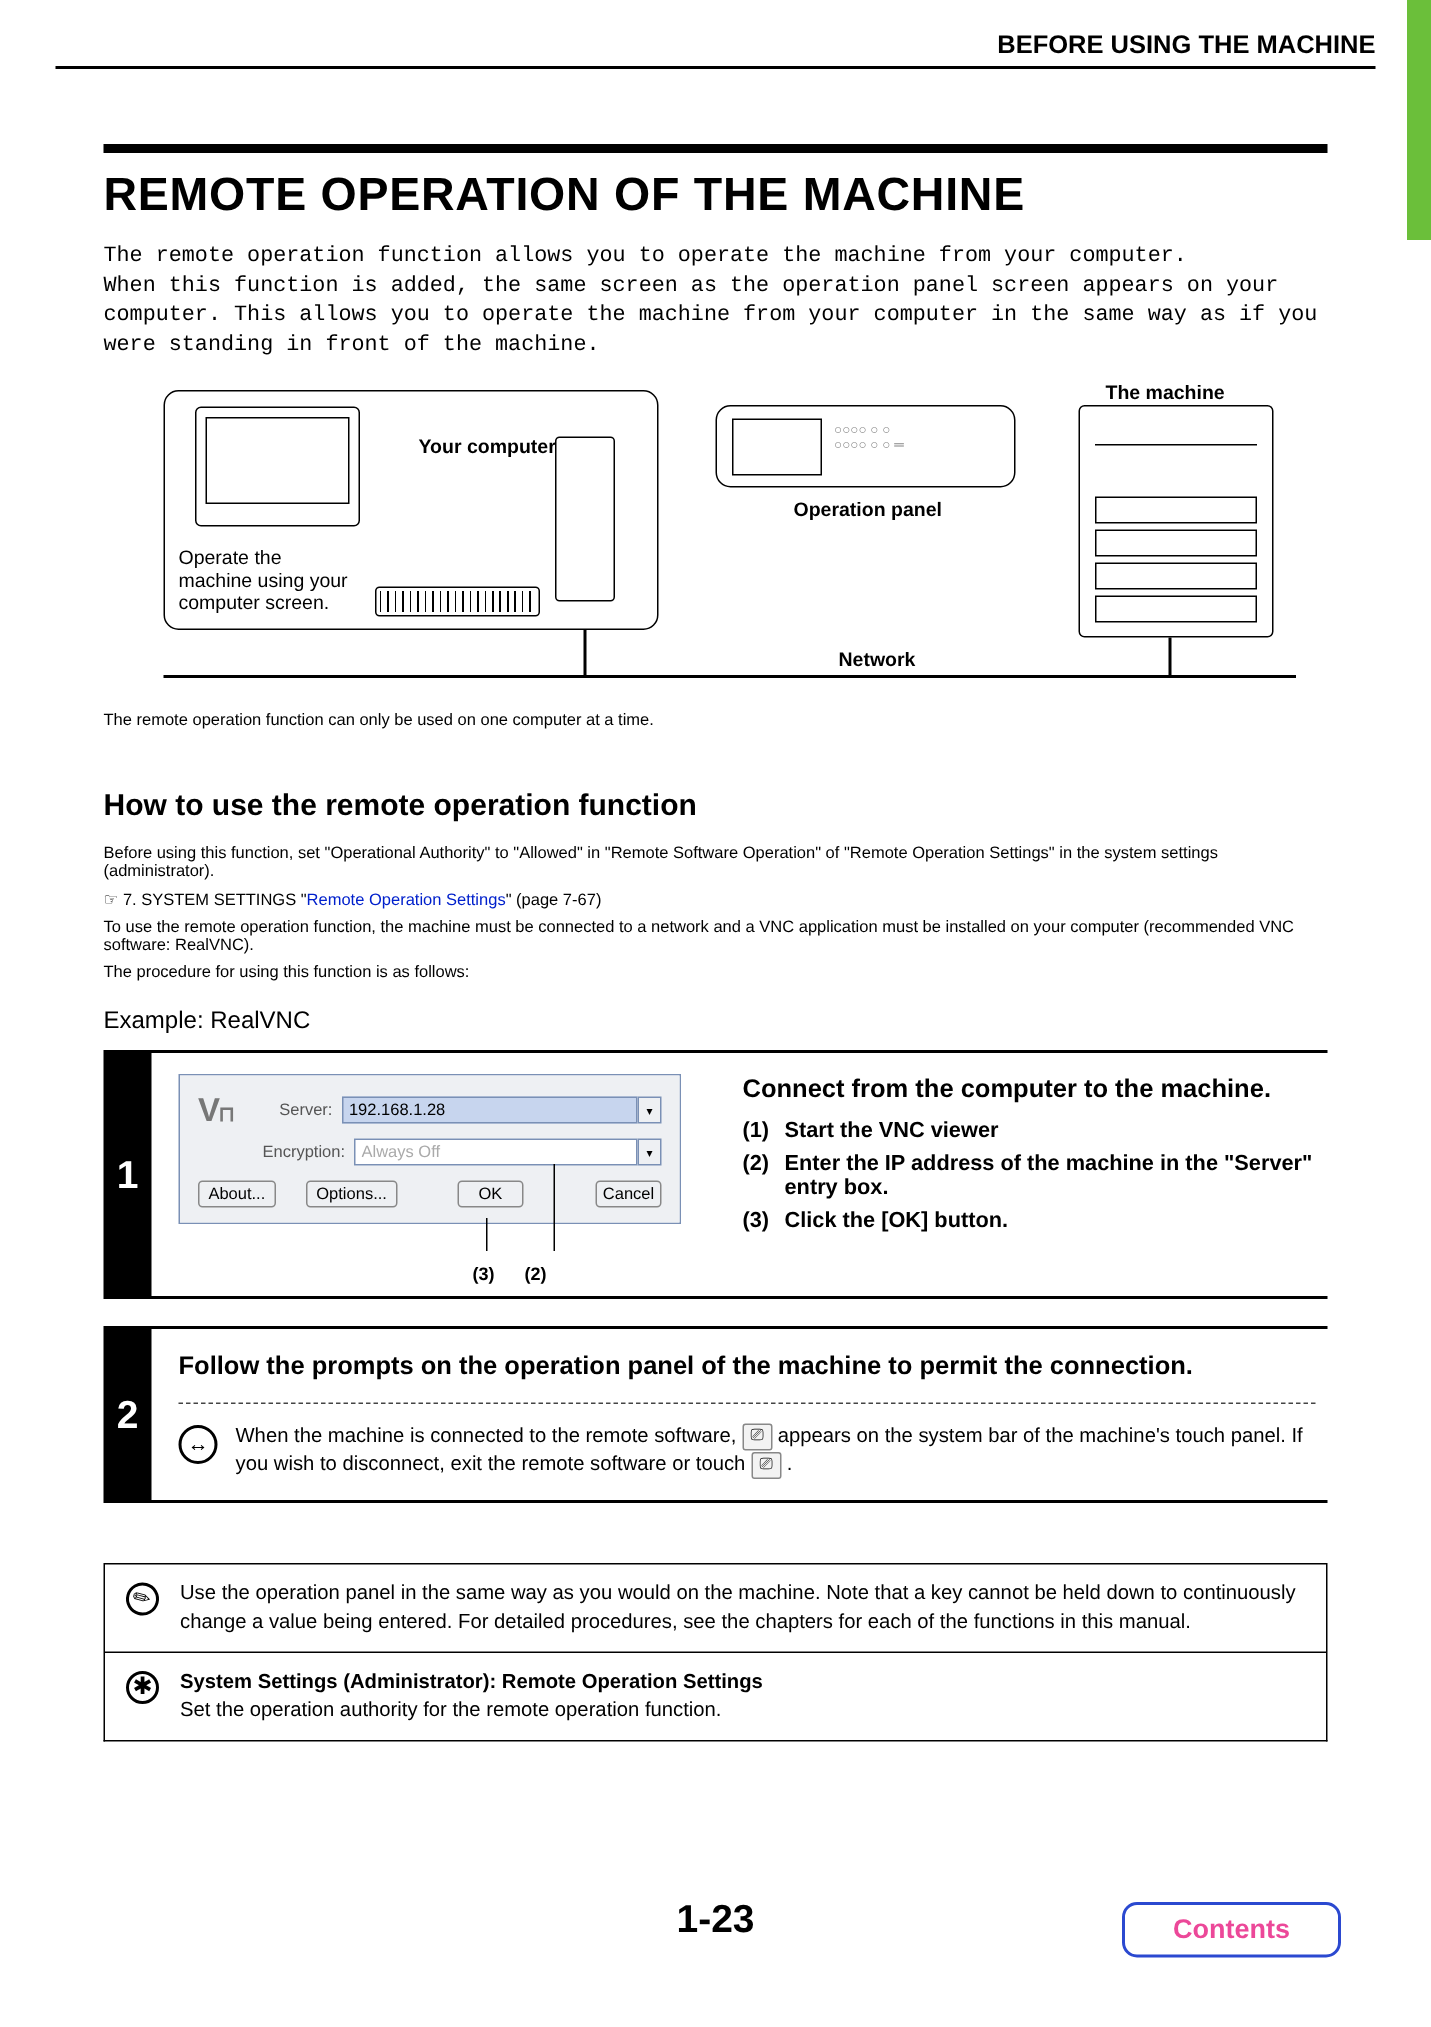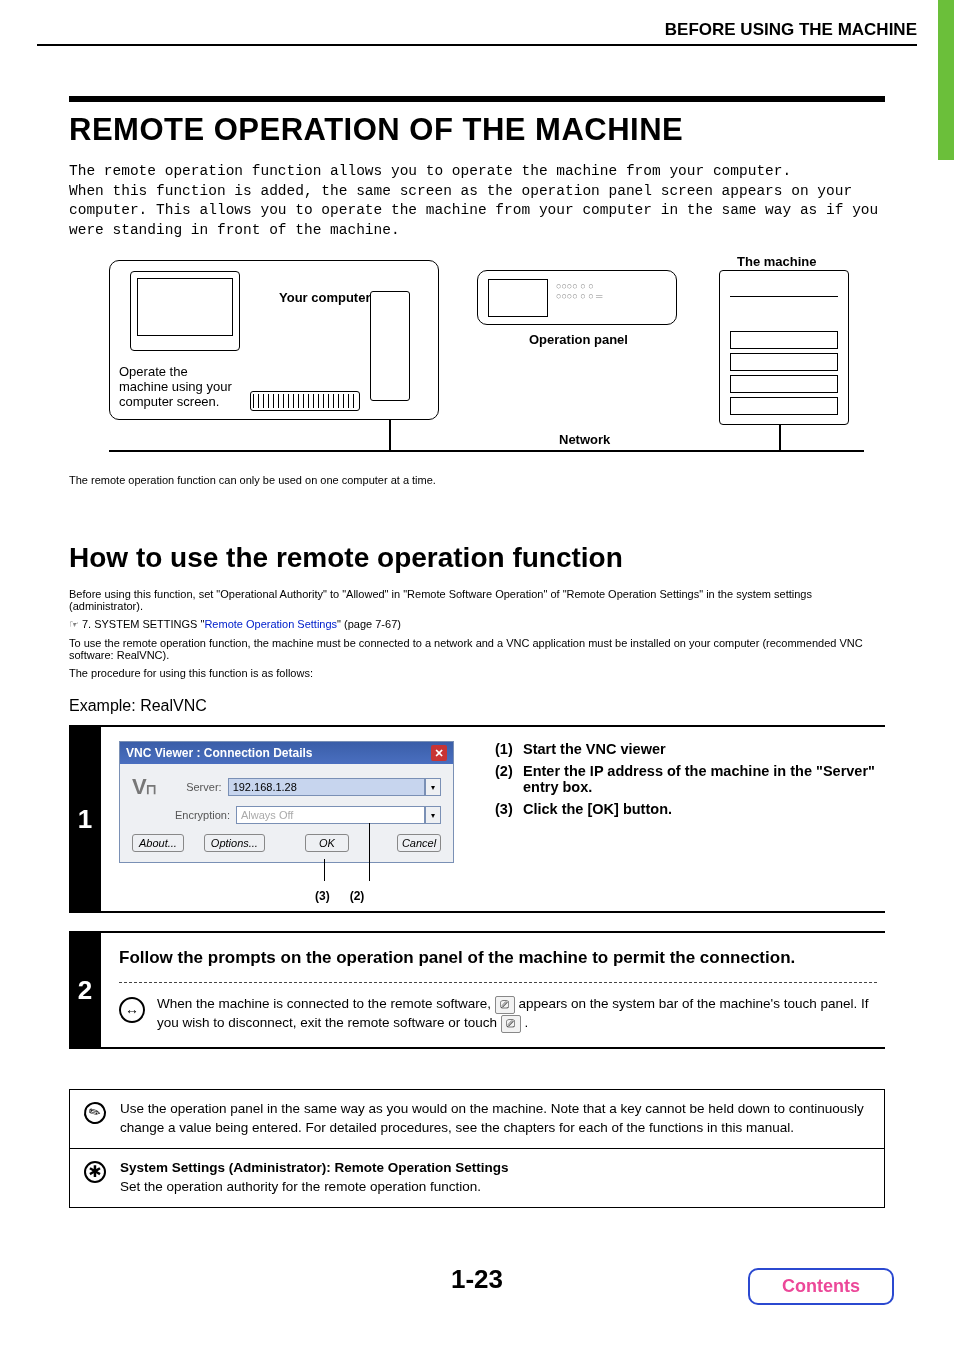--- a/index.html
+++ b/index.html
@@ -36,22 +36,22 @@
     position: relative;
   }
   .cbox {
     position: absolute; border: 1px solid #000; border-radius: 10px;
     background: #fff;
   }
   .label { position: absolute; font-size: 13px; font-weight: bold; text-align: center; }
   .label-plain { position: absolute; font-size: 13px; }
   .body-sm { font-size: 11px; margin-top: 6px; }
   .h2 {
-    font-weight: bold; font-size: 28px;
-    margin-top: 56px; margin-bottom: 14px;
+    font-weight: bold; font-size: 20px;
+    margin-top: 40px; margin-bottom: 14px;
   }
   .link { color: #0020cc; }
   .h3 { font-weight: normal; font-size: 16px; margin-top: 18px; }
   .step-block {
     display: flex; align-items: stretch; margin-top: 10px;
     border-top: 2px solid #000; border-bottom: 2px solid #000;
   }
   .step-num {
     width: 32px; background: #000; color: #fff;
     font-weight: bold; font-size: 26px;
@@ -75,21 +75,21 @@
   }
   .vnc-inner { padding: 10px 12px 10px 12px; background: #eef0f3; }
   .vnc-row { display: flex; align-items: center; margin-bottom: 6px; }
   .vnc-logo { font-weight: bold; font-size: 22px; color: #777; margin-right: 6px; letter-spacing: -1px;}
   .vnc-lbl { font-size: 11px; width: 60px; text-align: right; margin-right: 6px; color: #555;}
   .vnc-input {
     flex: 1; height: 18px; border: 1px solid #7a90b5; background: #fff;
     font-size: 11px; padding: 0 4px;
   }
   .vnc-drop { width: 16px; height: 18px; border: 1px solid #7a90b5; background: #eef0f3; display:flex; align-items:center; justify-content:center; font-size:8px;}
-  .vnc-btns { display: flex; gap: 20px; margin-top: 10px; font-style: italic; }
+  .vnc-btns { display: flex; gap: 20px; margin-top: 10px; }
   .vnc-btn {
     border: 1px solid #888; background: #eef0f3;
     font-size: 11px; padding: 2px 0; border-radius: 3px;
     text-align: center;
   }
   .ptr-note { font-size: 12px; font-weight: bold; text-align: left; margin-top: 8px; }
   .step-right { font-size: 14.5px; }
   .step-h { font-weight: bold; font-size: 17px; margin-bottom: 10px; }
   .ol-item { display: flex; margin-bottom: 6px; }
   .ol-num { width: 28px; font-weight: bold; }
@@ -206,24 +206,20 @@
   <div class="body-sm">To use the remote operation function, the machine must be connected to a network and a VNC application must be installed on your computer (recommended VNC software: RealVNC).</div>
   <div class="body-sm">The procedure for using this function is as follows:</div>
 
   <div class="h3">Example: RealVNC</div>
 
   <div class="step-block">
     <div class="step-num">1</div>
     <div class="step-body" style="display:flex; gap:26px;">
       <div style="width:350px;">
         <div class="vnc-box">
-          <div class="vnc-title">
-            <span>VNC Viewer : Connection Details</span>
-            <span class="vnc-close">✕</span>
-          </div>
           <div class="vnc-inner">
             <div class="vnc-row">
               <span class="vnc-logo">V<span style="font-size:14px;">⊓</span></span>
               <span class="vnc-lbl">Server:</span>
               <input class="vnc-input" style="background: rgb(199, 213, 238);" value="192.168.1.28">
               <span class="vnc-drop">▾</span>
             </div>
             <div class="vnc-row" style="padding-left:38px;">
               <span class="vnc-lbl">Encryption:</span>
               <input class="vnc-input" disabled="" style="color: rgb(170, 170, 170);" value="Always Off">
@@ -242,20 +238,21 @@
           <div class="ptr-line" style="left:205px; top:-4px; height:22px;"></div>
           <div class="ptr-line" style="left:250px; top:-40px; height:58px;"></div>
           <div class="ptr-note" style="position:absolute; left:196px; top:18px;">
             <span>(3)</span>
             &nbsp;&nbsp;&nbsp;&nbsp;
             <span>(2)</span>
           </div>
         </div>
       </div>
       <div class="step-right" style="flex:1;">
+        <div class="step-h">Connect from the computer to the machine.</div>
         <div class="ol-item">
             <div class="ol-num">(1)</div>
             <div class="ol-txt">Start the VNC viewer</div>
           </div>
         <div class="ol-item">
             <div class="ol-num">(2)</div>
             <div class="ol-txt">Enter the IP address of the machine in the "Server" entry box.</div>
           </div>
         <div class="ol-item">
             <div class="ol-num">(3)</div>

